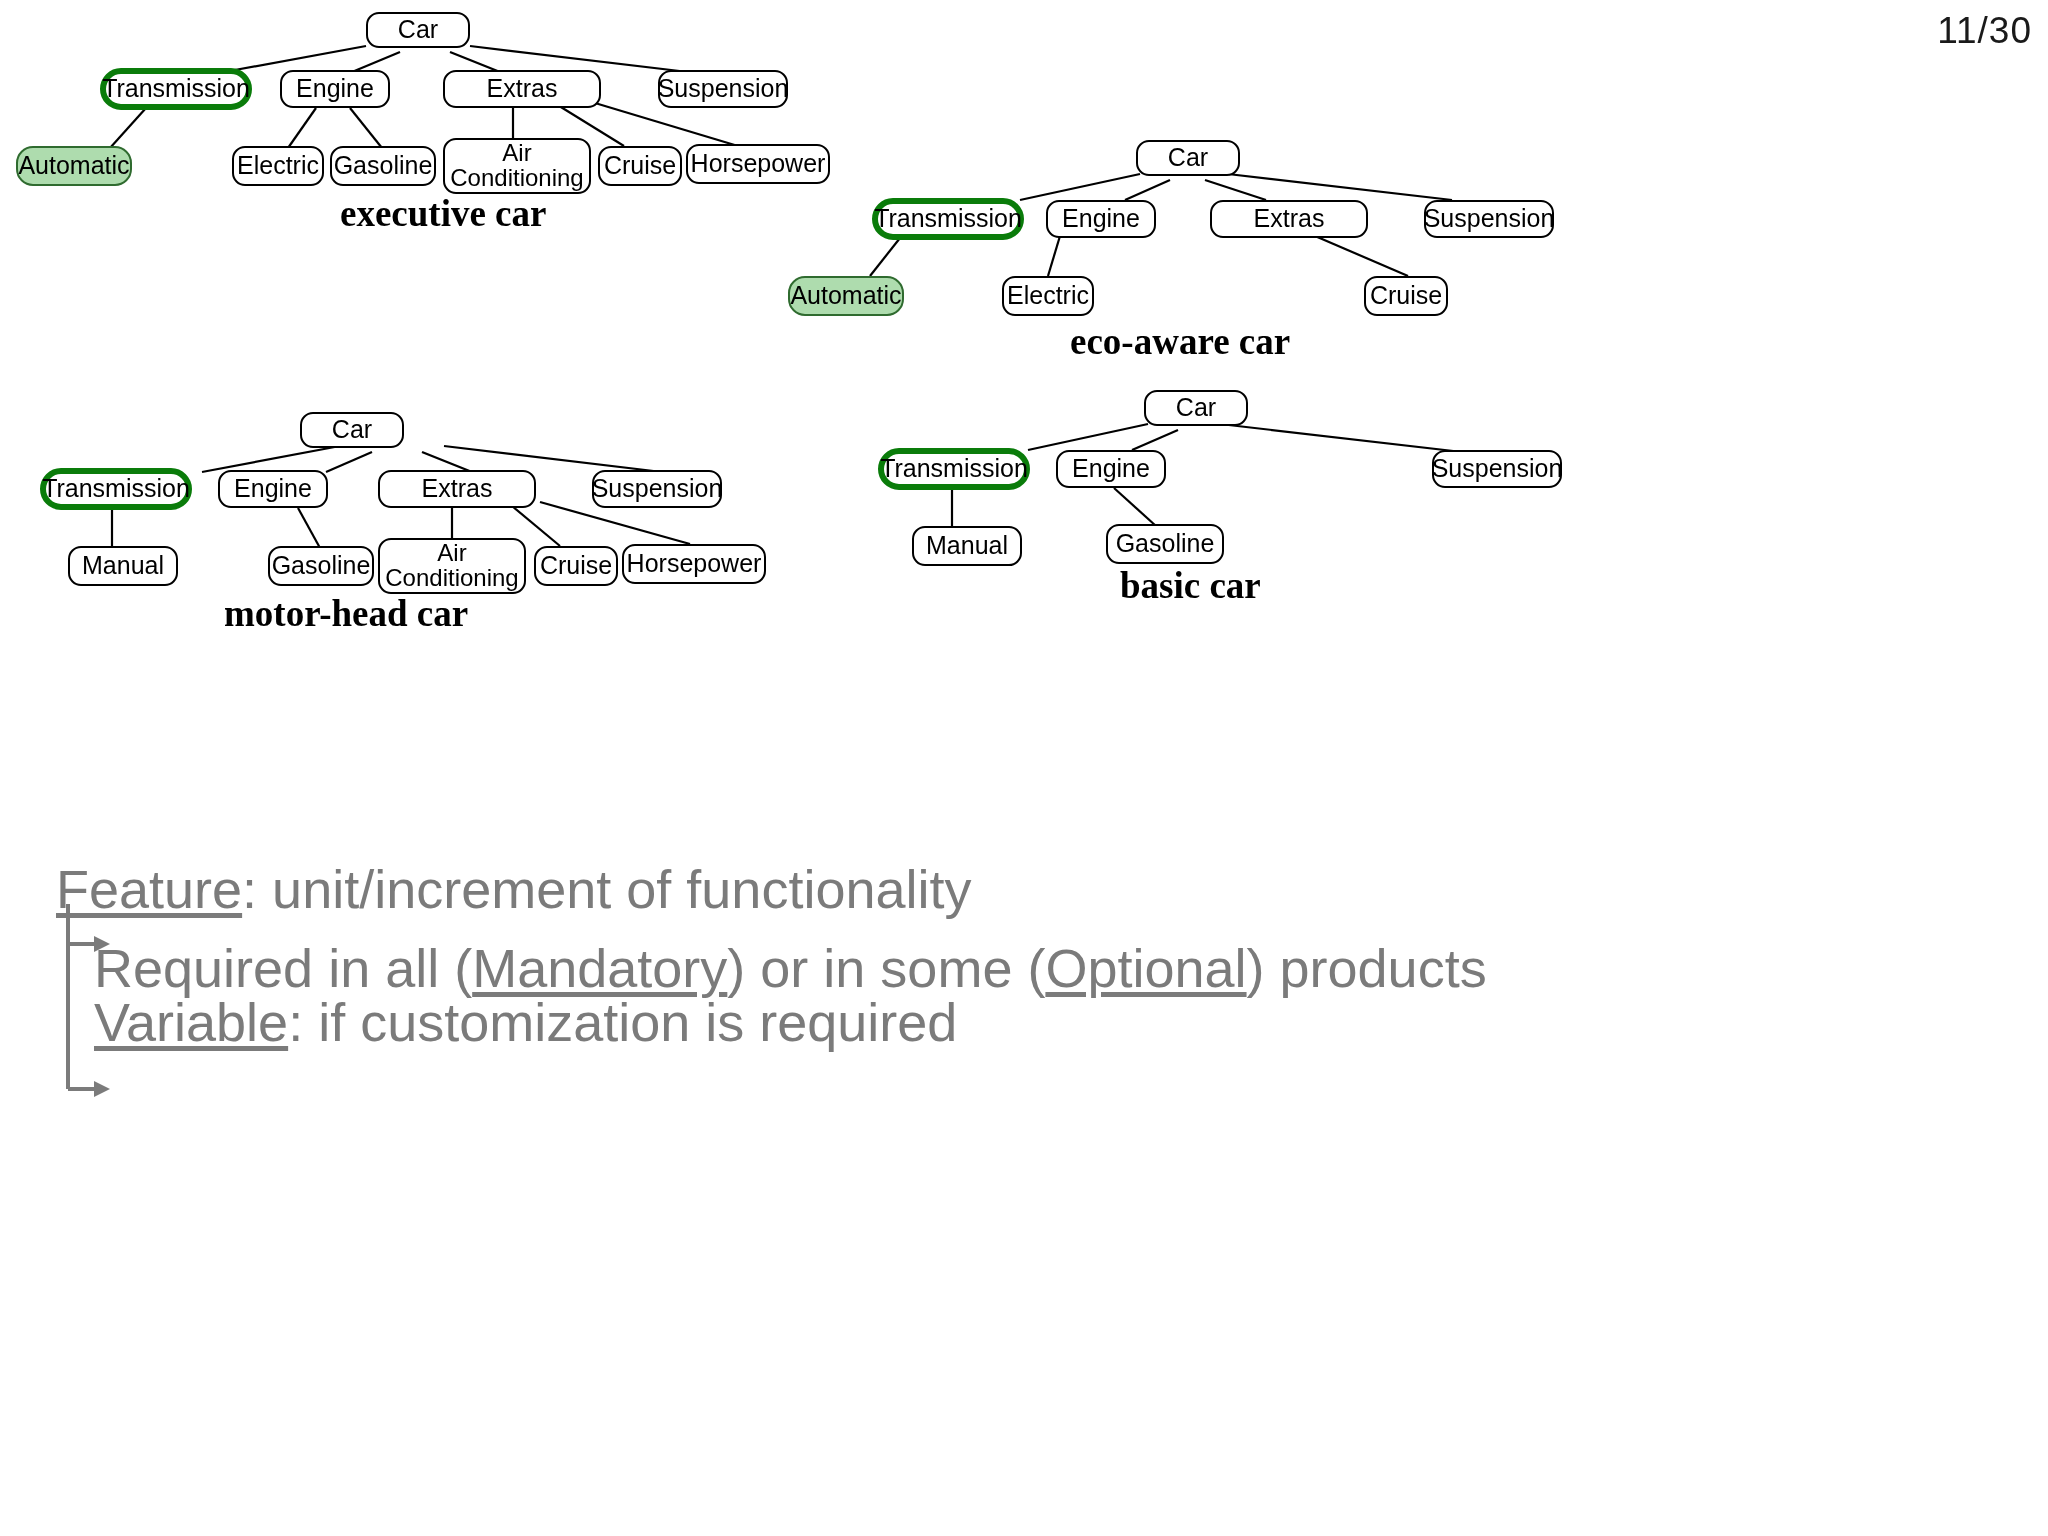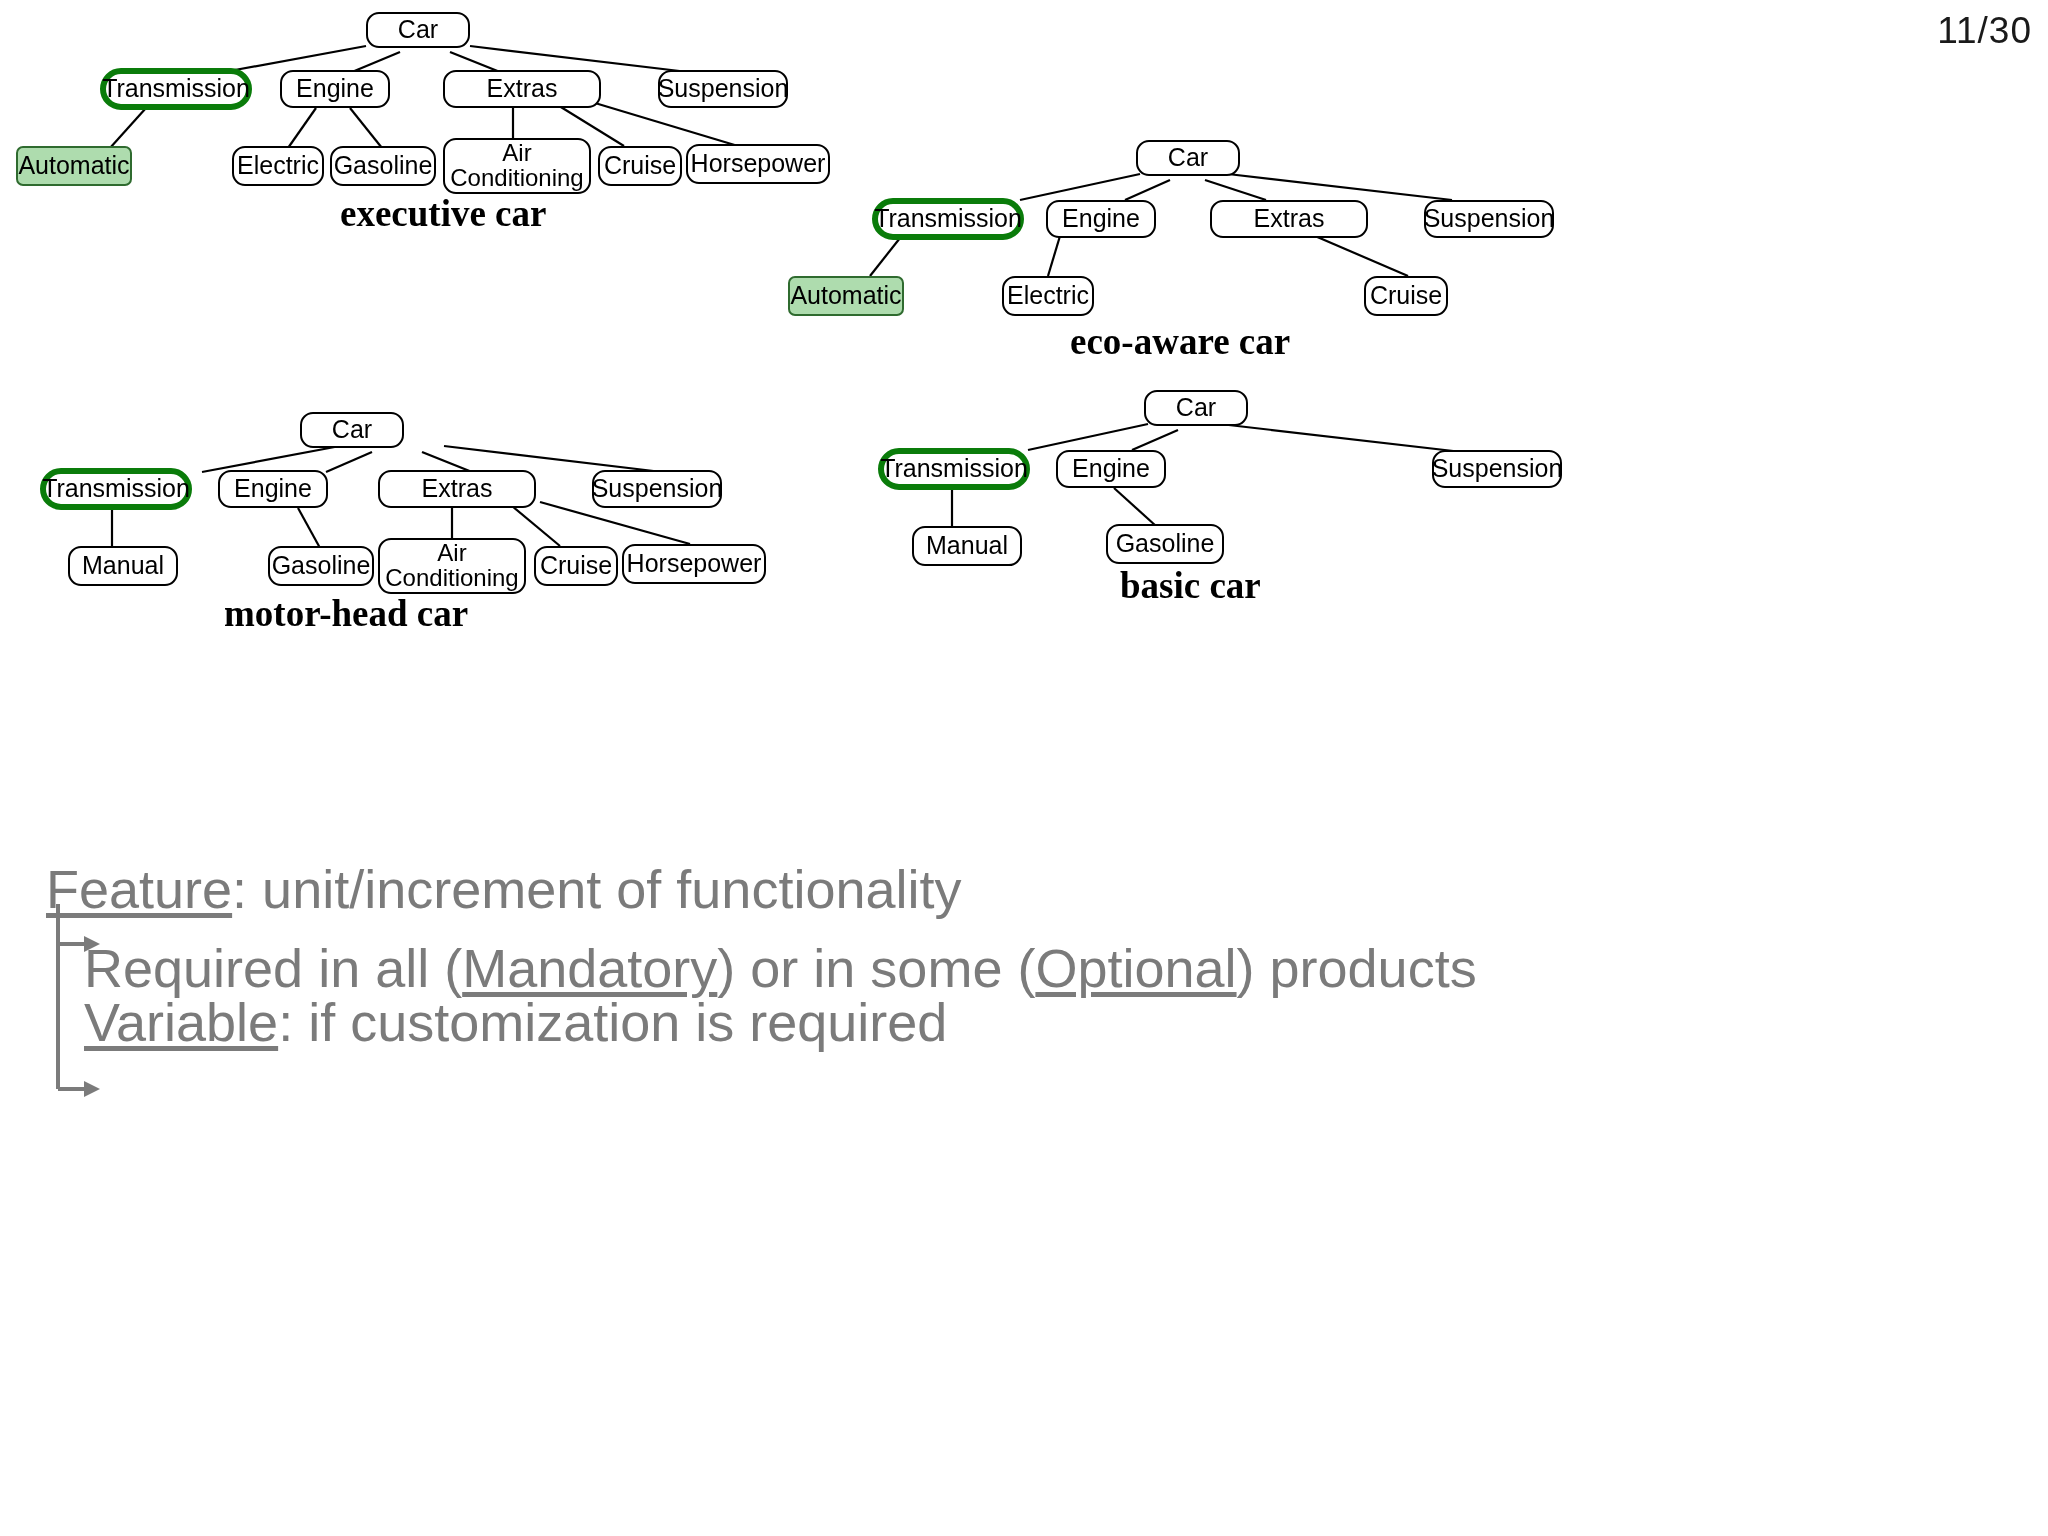--- a/index.html
+++ b/index.html
@@ -57,41 +57,41 @@
     white-space: pre-line;
   }
   .node.sel {
     border: 6px solid #0a7c0a;
     border-radius: 22px;
     z-index: 4;
   }
   .node.variant {
     background: #aedcae;
     border: 2.2px solid #2f6b2f;
-    border-radius: 7px;
+    border-radius: 17px;
   }
   .node.two-line {
     line-height: 1.04;
     font-size: 24px;
   }
 
   
   .product-label {
     position: absolute;
     font-size: 37px;
     color: #000000;
     font-weight: bold;
     font-family: "Liberation Serif", serif;
     white-space: nowrap;
   }
 
   
   .text-block {
     position: absolute;
-    left: 46px;
+    left: 56px;
     top: 862px;
     width: 1960px;
   }
   .line {
     position: relative;
     color: #7b7b7b;
     font-size: 54px;
     line-height: 1.0;
     font-family: "Liberation Sans", sans-serif;
     white-space: nowrap;

